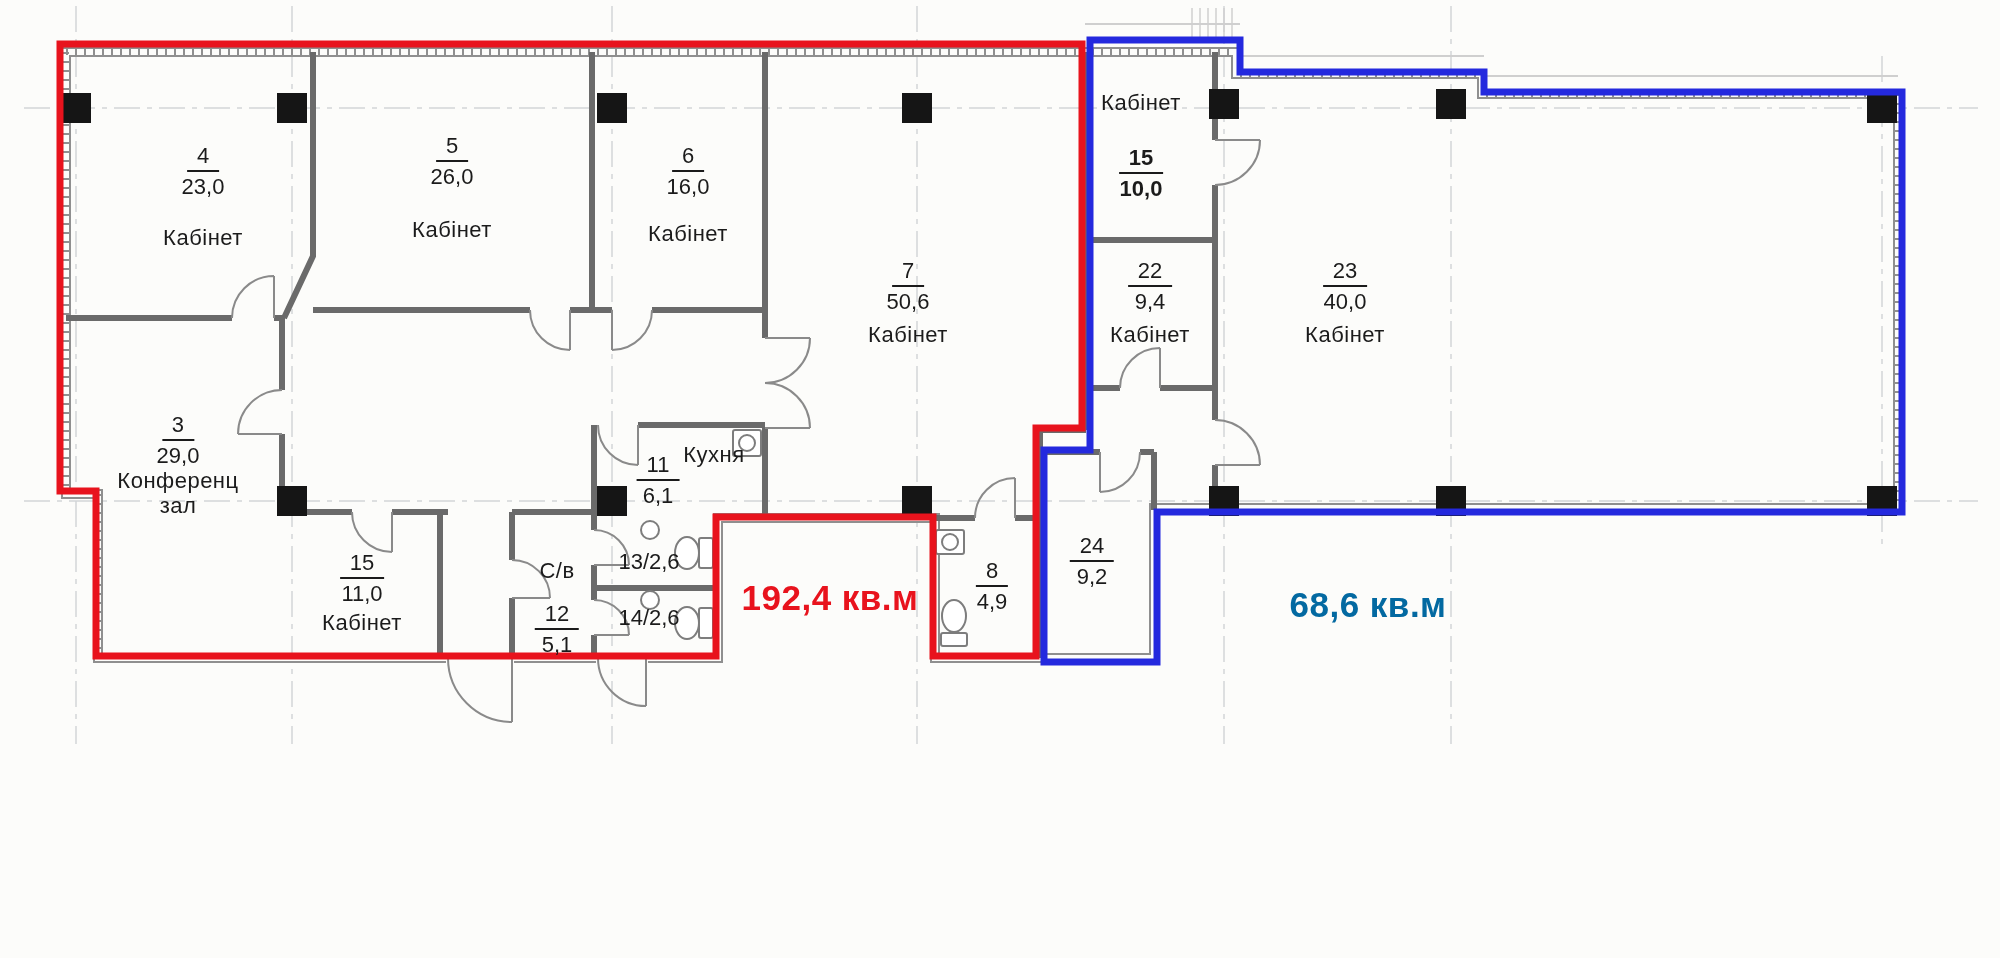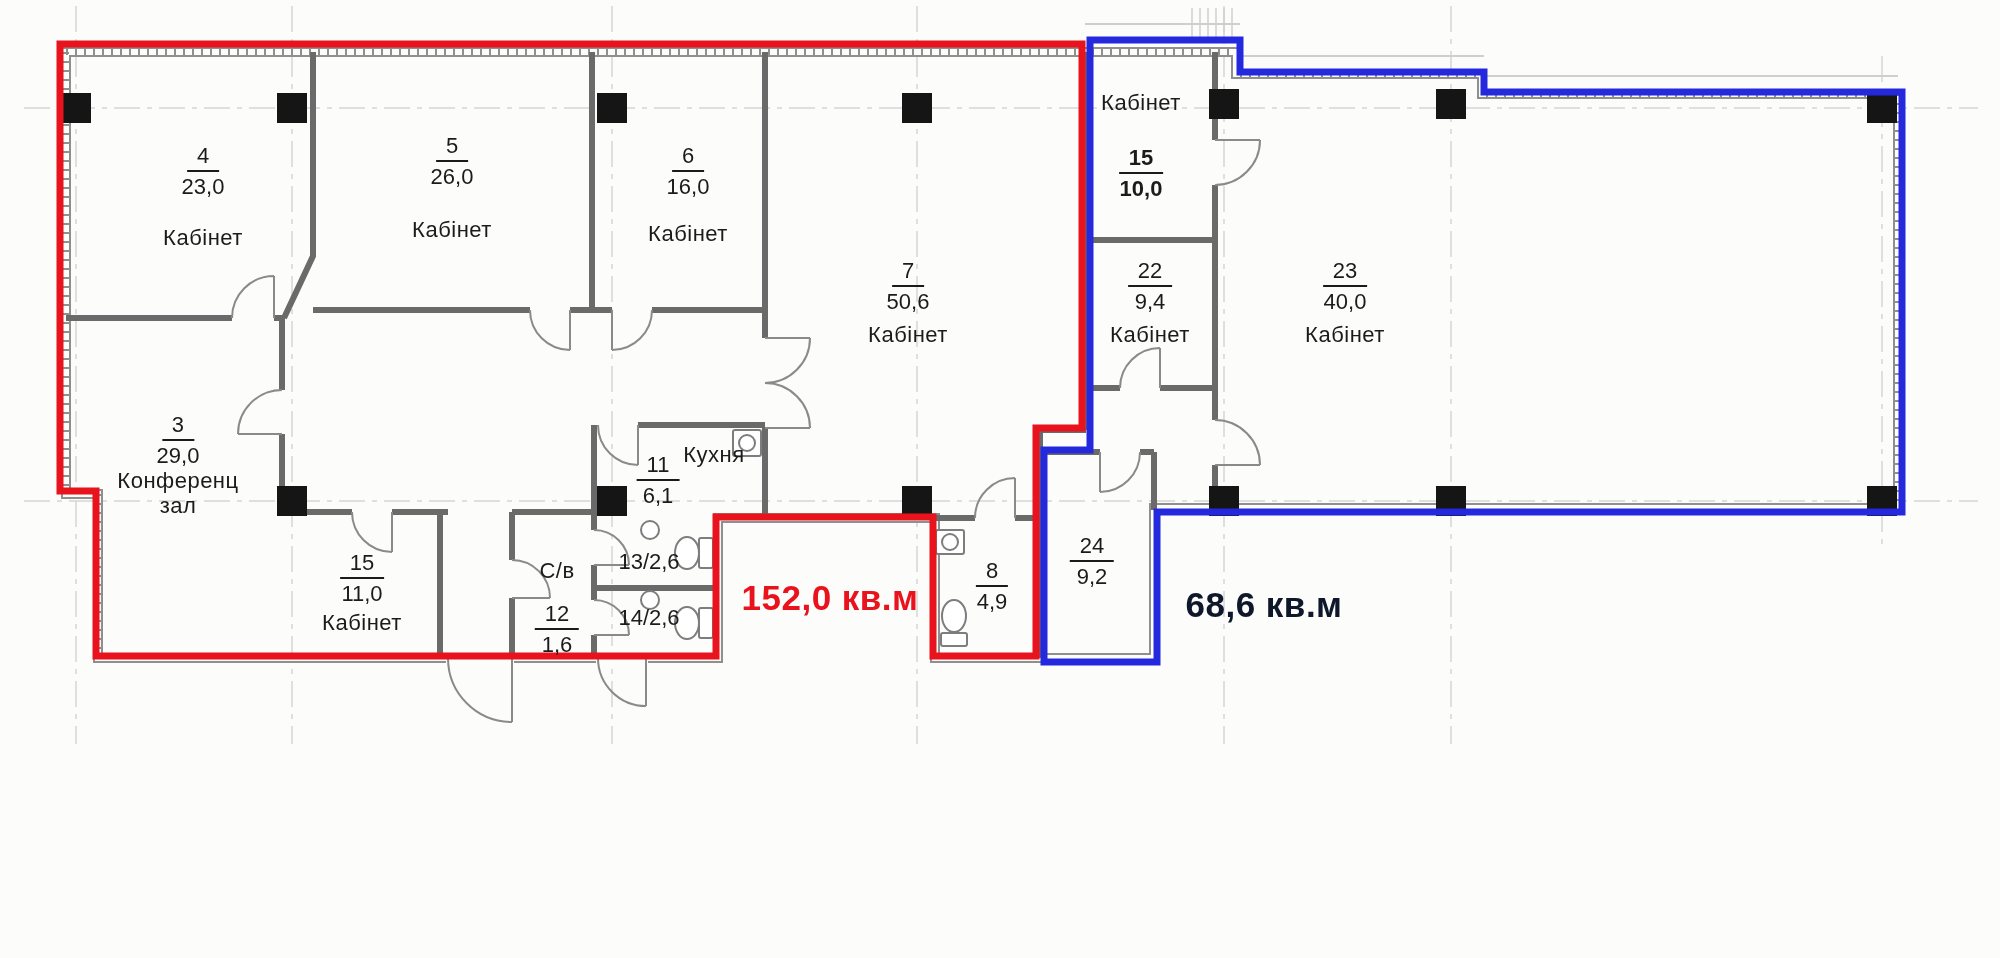--- a/index.html
+++ b/index.html
@@ -176,21 +176,21 @@
   <div class="frac"><span class="num">11</span>
     <div class="area">6,1</div></div>
 </div>
 <div class="lbl" style="left:714px;top:442px">
   <div class="rname">Кухня</div>
 </div>
 
 <div class="lbl" style="left:557px;top:558px">
   <div class="rname">С/в</div>
   <div class="frac mt2"><span class="num">12</span>
-    <div class="area">1,6</div></div>
+    <div class="area">5,1</div></div>
 </div>
 
 <div class="lbl inline-lbl" style="left:649px;top:549px">
   <span>13/2,6</span>
 </div>
 <div class="lbl inline-lbl" style="left:649px;top:605px">
   <span>14/2,6</span>
 </div>
 
 <div class="lbl" style="left:992px;top:558px">
@@ -214,16 +214,16 @@
   <div class="frac"><span class="num">23</span>
     <div class="area">40,0</div></div>
   <div class="rname mt8">Кабінет</div>
 </div>
 
 <div class="lbl" style="left:1092px;top:533px">
   <div class="frac"><span class="num">24</span>
     <div class="area">9,2</div></div>
 </div>
 
-<div class="total" style="left: 830px; top: 578px; color: rgb(232, 19, 29);">152,0 кв.м</div>
-<div class="total" style="left: 1264px; top: 585px; color: #0f172a;">68,6 кв.м</div>
+<div class="total" style="left: 830px; top: 578px; color: rgb(232, 19, 29);">192,4 кв.м</div>
+<div class="total" style="left: 1368px; top: 585px; color: #0369a1;">68,6 кв.м</div>
 
 </div>
 
 </body></html>

